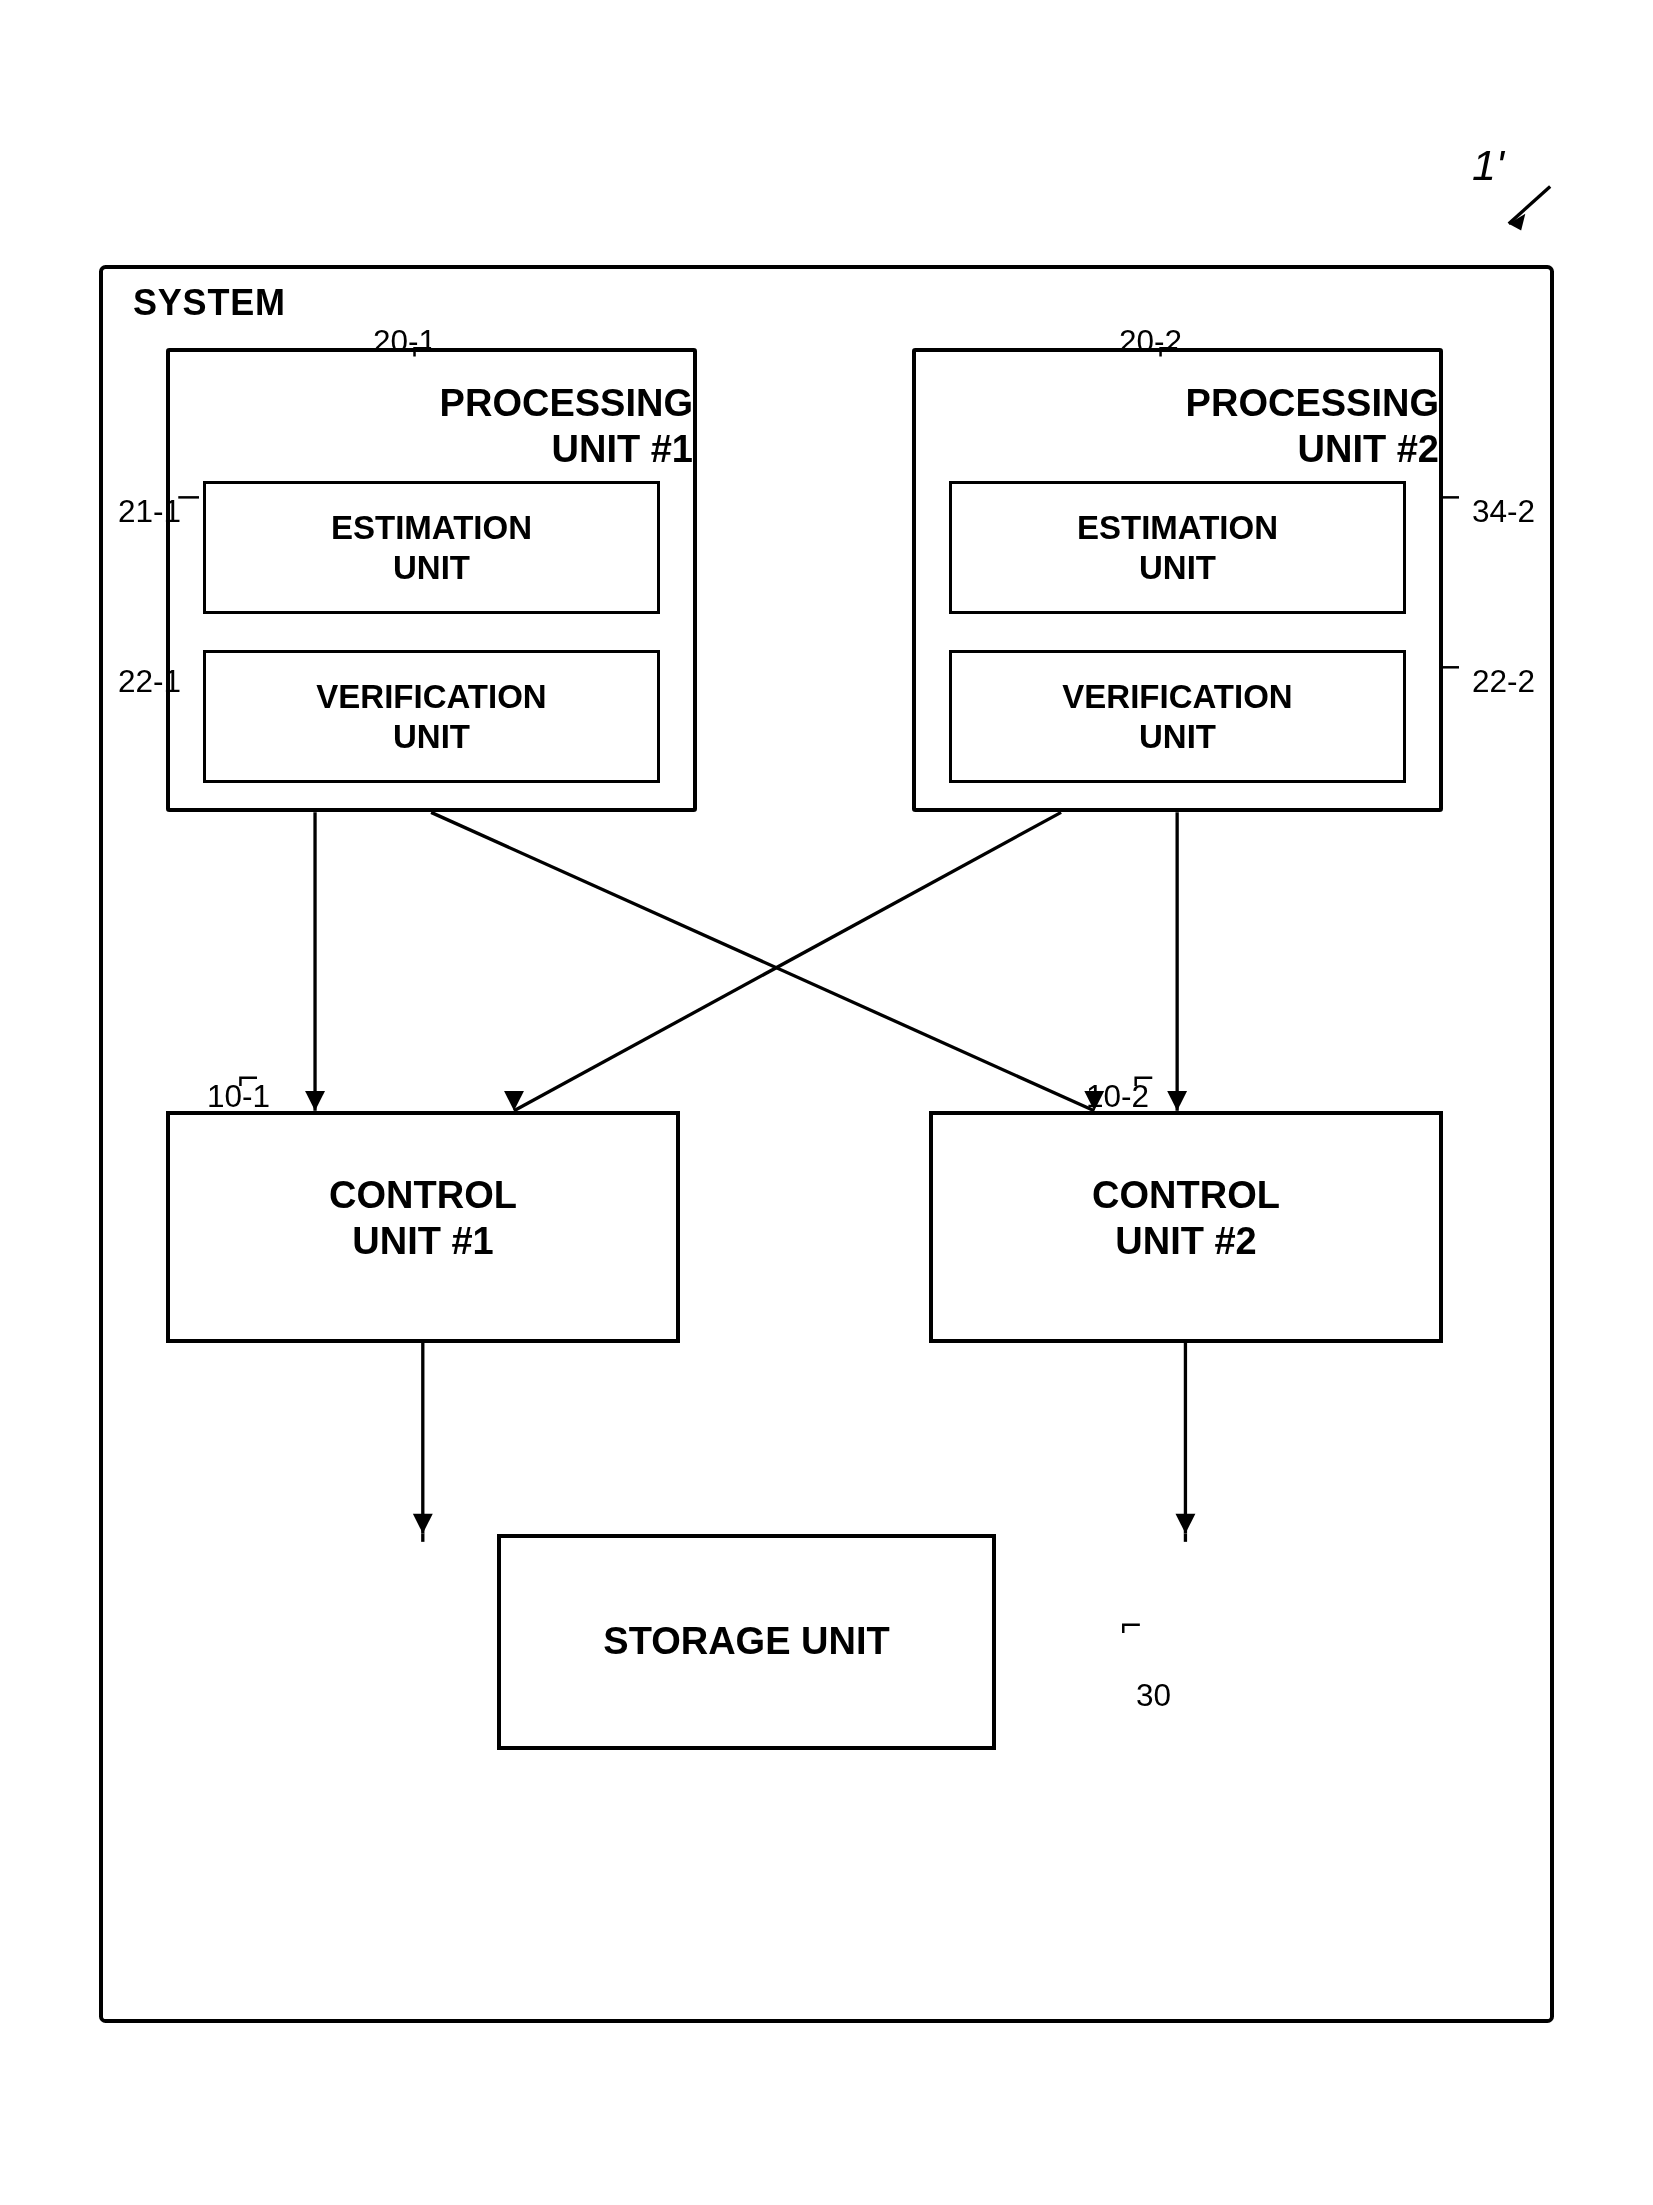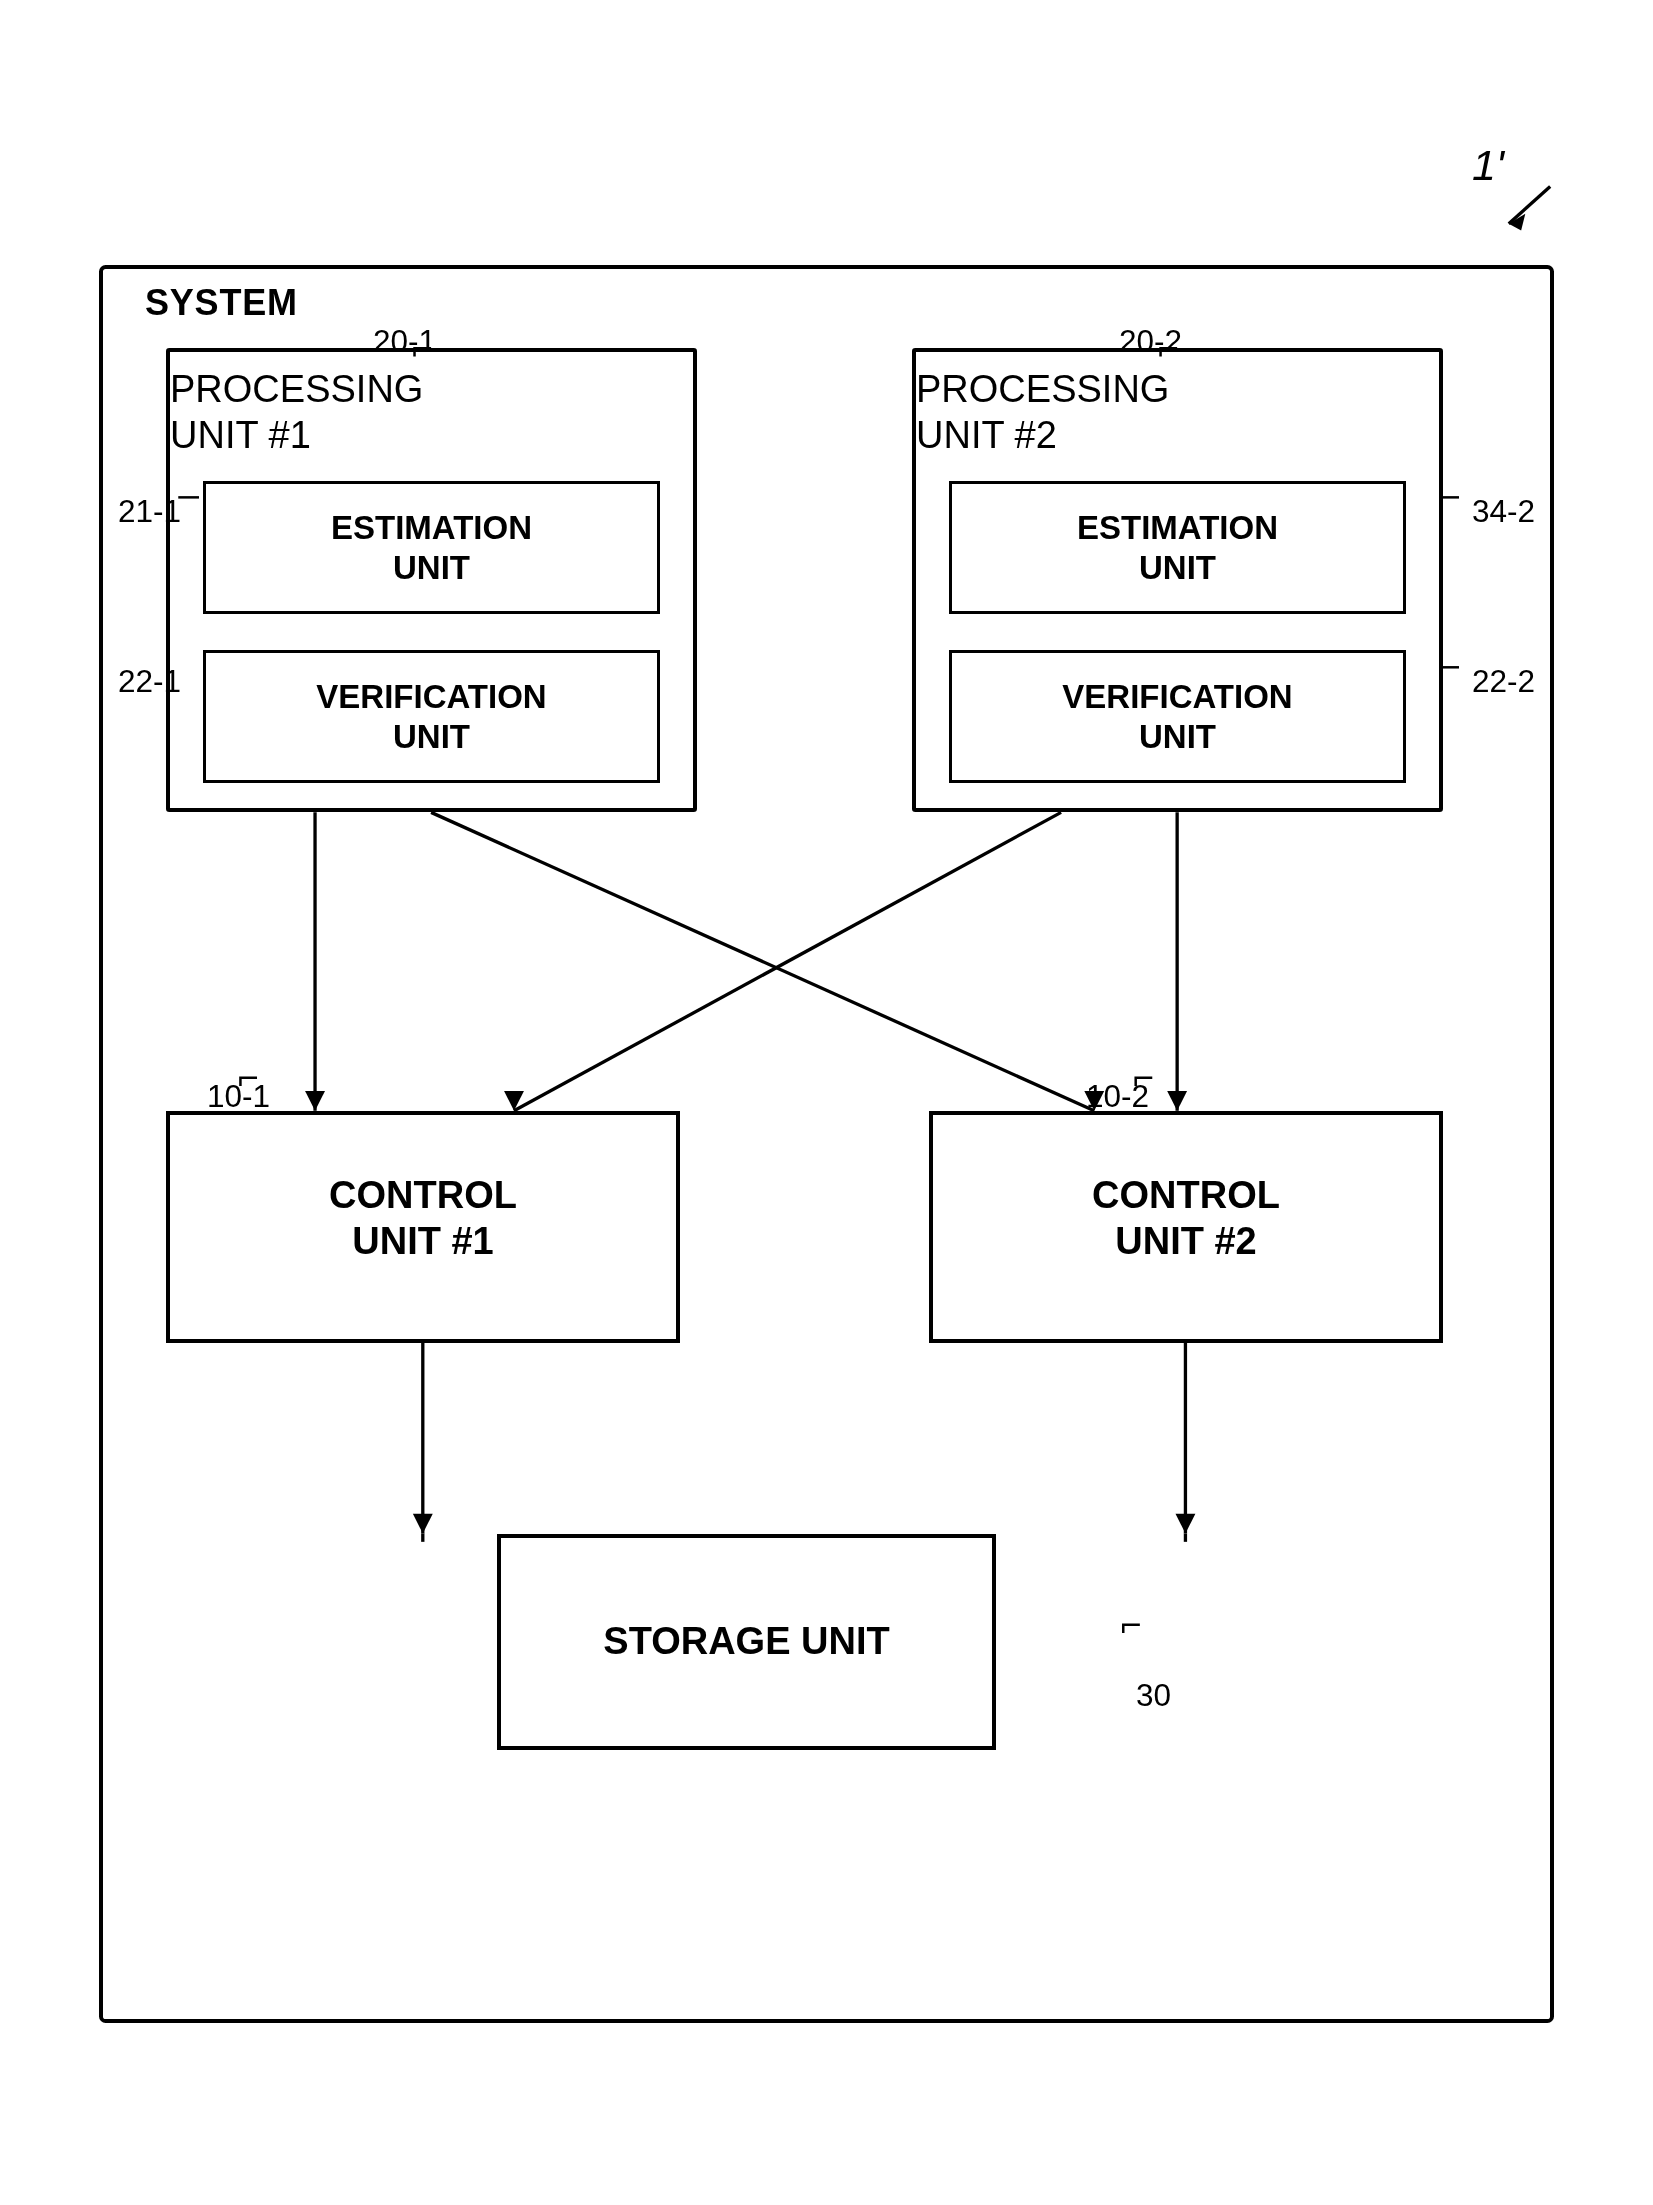--- a/index.html
+++ b/index.html
@@ -46,21 +46,20 @@
       border-radius: 6.6px;
     }
 
     .system-label {
       position: absolute;
       top: 282px;
       left: 133px;
       font-size: 36px;
       font-weight: bold;
       letter-spacing: 0.8px;
-      margin-left: 12px;
     }
 
     
     .proc-unit-1 {
       position: absolute;
       top: 348px;
       left: 166px;
       width: 531px;
       height: 464px;
       border: 4.1px solid #000;
@@ -71,24 +70,24 @@
       position: absolute;
       top: 348px;
       left: 912px;
       width: 531px;
       height: 464px;
       border: 4.1px solid #000;
       border-radius: 3.3px;
     }
 
     .proc-title {
-      text-align: left;
+      text-align: right;
       font-size: 38px;
-      font-weight: normal;
-      padding-top: 15px;
+      font-weight: bold;
+      padding-top: 29px;
       line-height: 1.2;
     }
 
     
     .inner-box {
       position: absolute;
       left: 33px;
       right: 33px;
       height: 133px;
       border: 3.3px solid #000;

